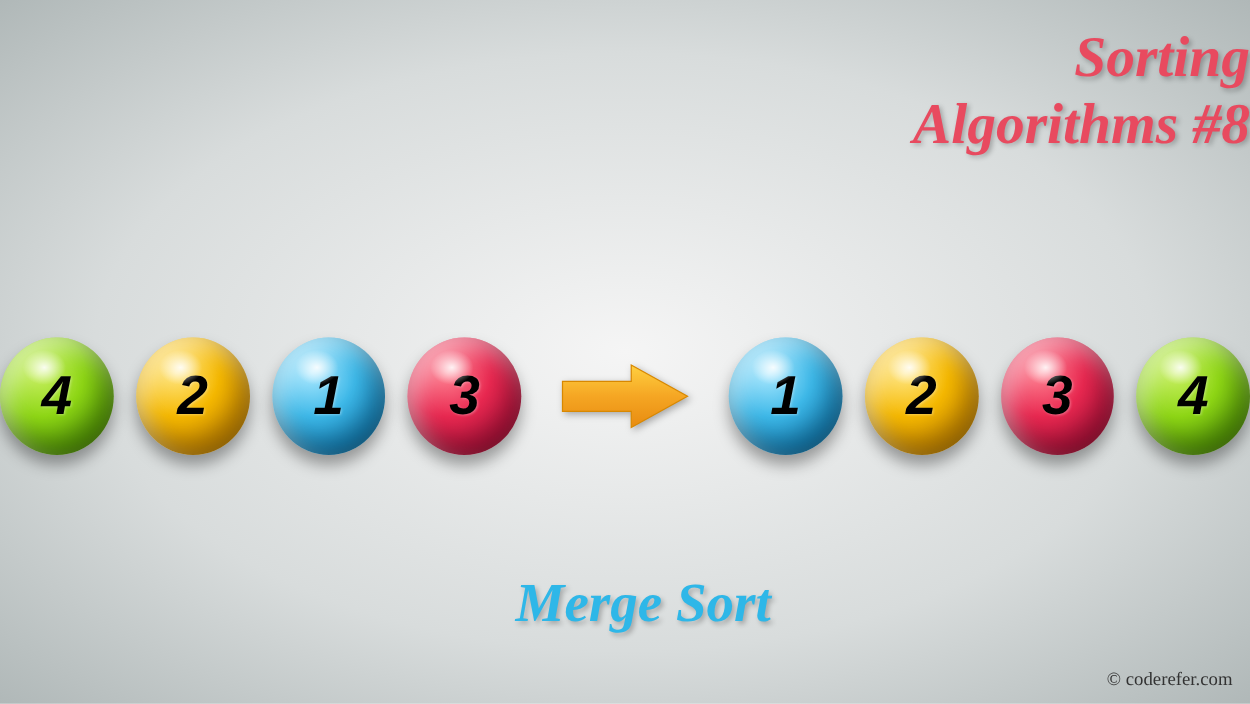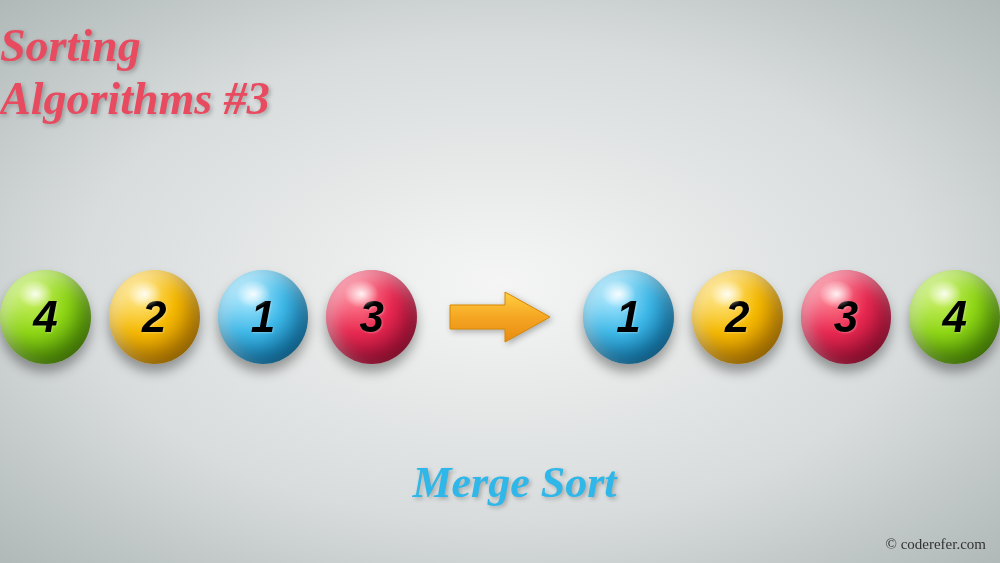--- a/index.html
+++ b/index.html
@@ -5,21 +5,21 @@
     * { margin: 0; padding: 0; box-sizing: border-box; }
     body {
       width: 1000px;
       height: 563px;
       background: radial-gradient(ellipse at center, #f5f5f5 0%, #d8dcdc 60%, #b0b8b8 100%);
       font-family: Georgia, 'Times New Roman', serif;
       position: relative;
       overflow: hidden;
     }
     .title {
-      text-align: left;
+      text-align: right;
       padding-top: 20px;
       font-size: 46px;
       font-weight: bold;
       font-style: italic;
       color: #e84a5f;
       text-shadow: 2px 2px 4px rgba(0,0,0,0.25);
       line-height: 1.15;
       font-family: 'Georgia', serif;
     }
     .subtitle {
@@ -92,21 +92,21 @@
       align-items: center;
       filter: drop-shadow(2px 2px 3px rgba(0,0,0,0.3));
     }
     .arrow svg { display: block; }
   </style>
 </head>
 <body>
 
 <div class="title">
   <div>Sorting</div>
-  <div>Algorithms #3</div>
+  <div>Algorithms #8</div>
 </div>
 
 <div class="balls-row">
   <div class="ball ball-green">
       <span class="num">4</span>
     </div>
   <div class="ball ball-yellow">
       <span class="num">2</span>
     </div>
   <div class="ball ball-blue">

